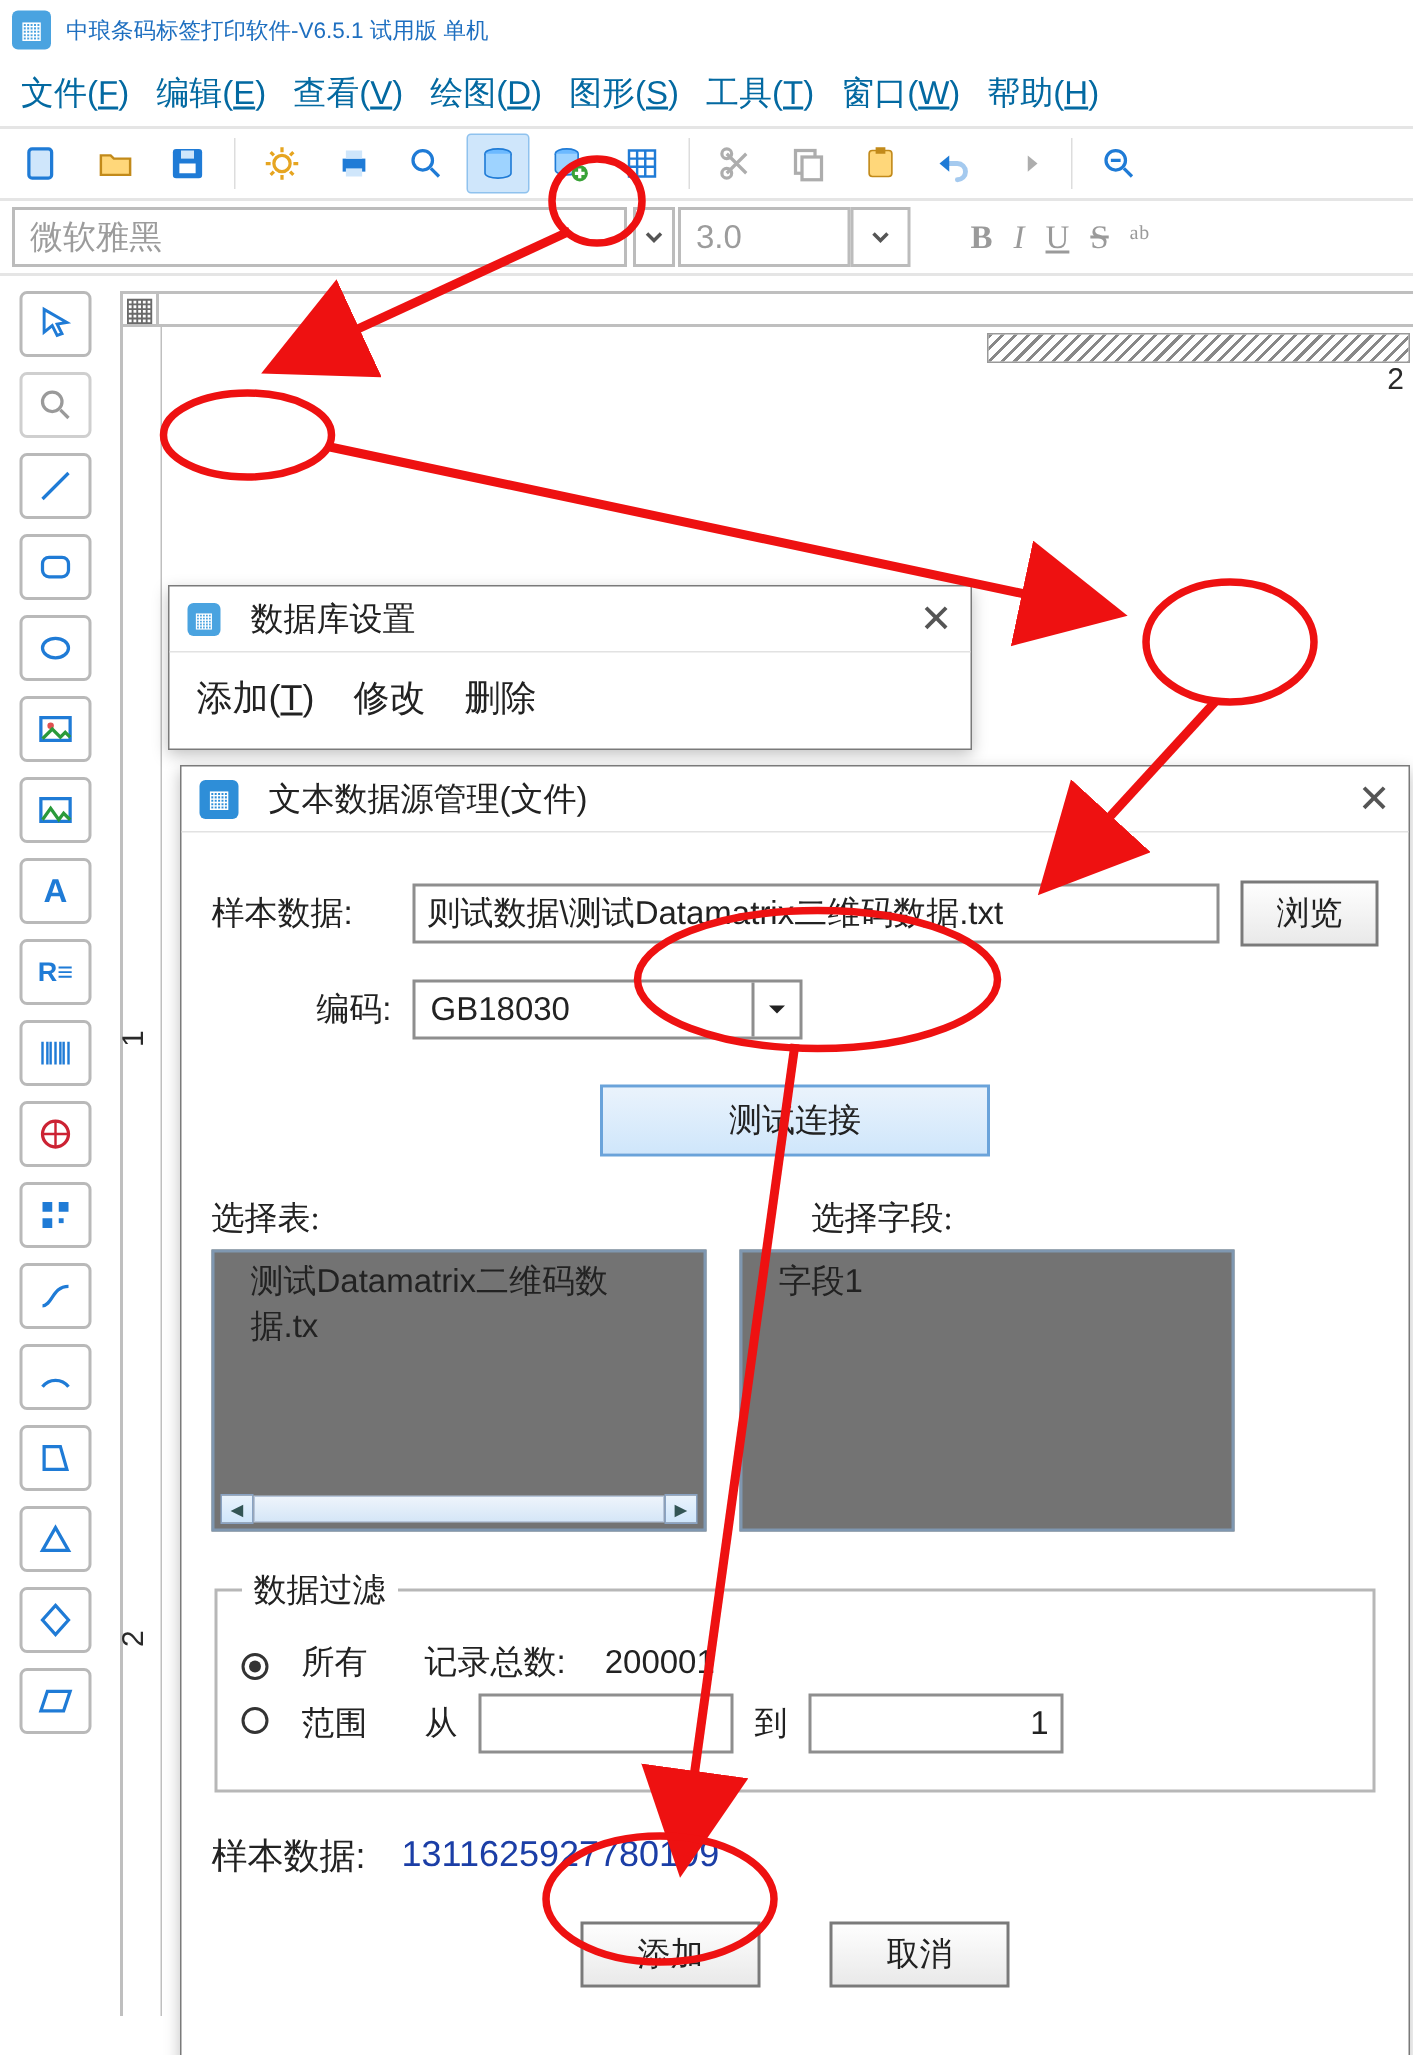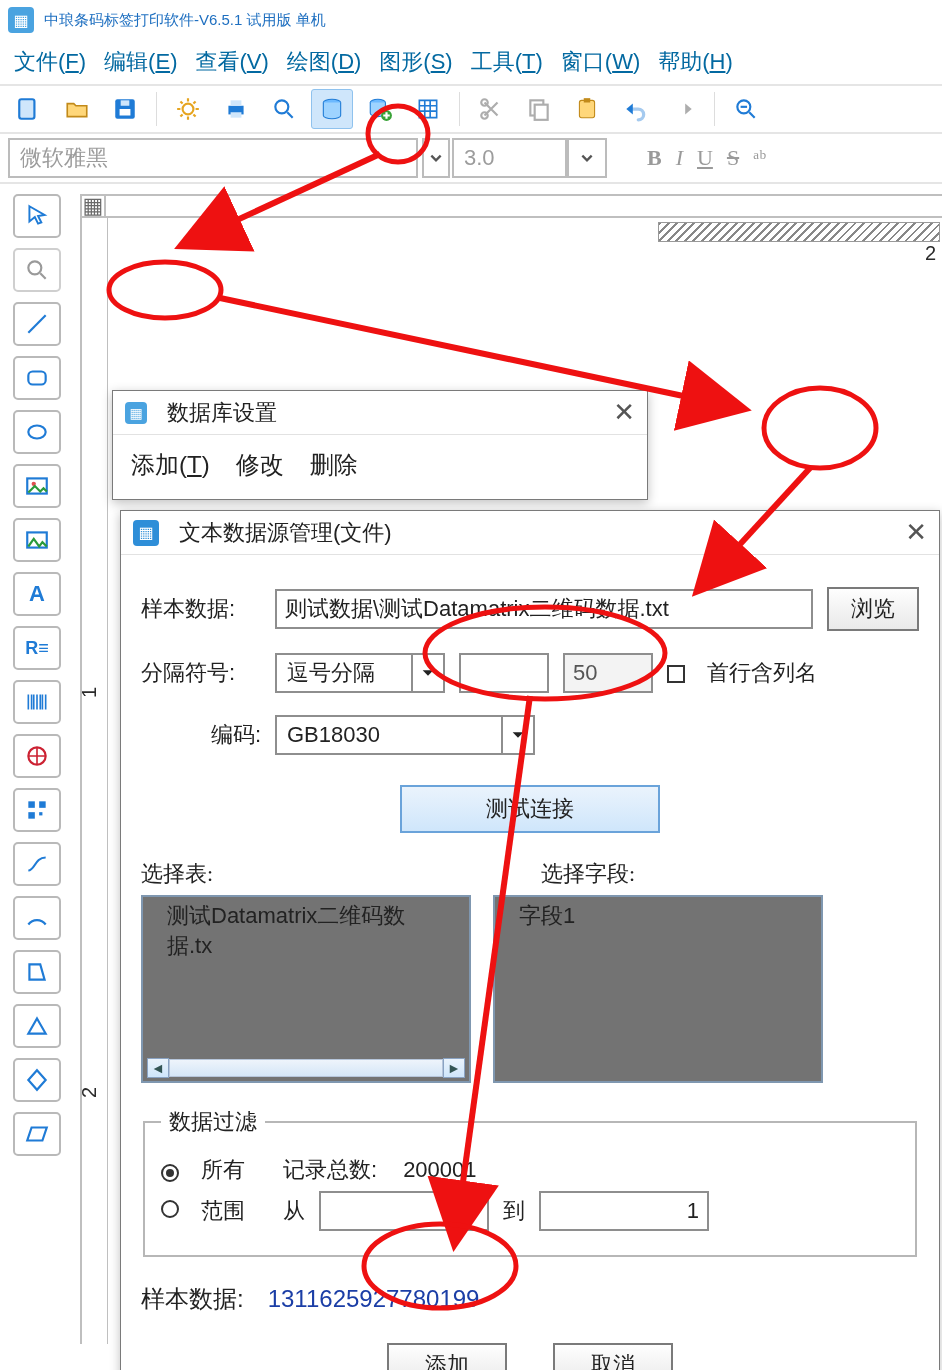--- a/index.html
+++ b/index.html
@@ -526,37 +526,20 @@
     </div>
     <div class="ds-body">
       <div class="row">
         <span class="label">样本数据:</span>
         <div class="txt" style="flex:1">
           <span>则试数据\测试Datamatrix二维码数据.txt</span>
         </div>
         <div class="btn">浏览</div>
       </div>
 
-      <div class="row">
-        <span class="label">分隔符号:</span>
-        <div class="select" style="min-width:170px">
-          <span>逗号分隔</span>
-          <span class="caret">
-              <svg viewBox="0 0 12 12">
-                <path d="M2 4l4 4 4-4z" fill="#222"></path>
-              </svg>
-            </span>
-        </div>
-        <div class="txt small-txt"></div>
-        <div class="txt small-txt readonly">
-          <span>50</span>
-        </div>
-        <span><span class="chk"></span></span>
-        <span>首行含列名</span>
-      </div>
 
       <div class="row">
         <span class="label" style="text-align:right; min-width:120px;">编码:</span>
         <div class="select" style="min-width:260px">
           <span>GB18030</span>
           <span class="caret">
               <svg viewBox="0 0 12 12">
                 <path d="M2 4l4 4 4-4z" fill="#222"></path>
               </svg>
             </span>

